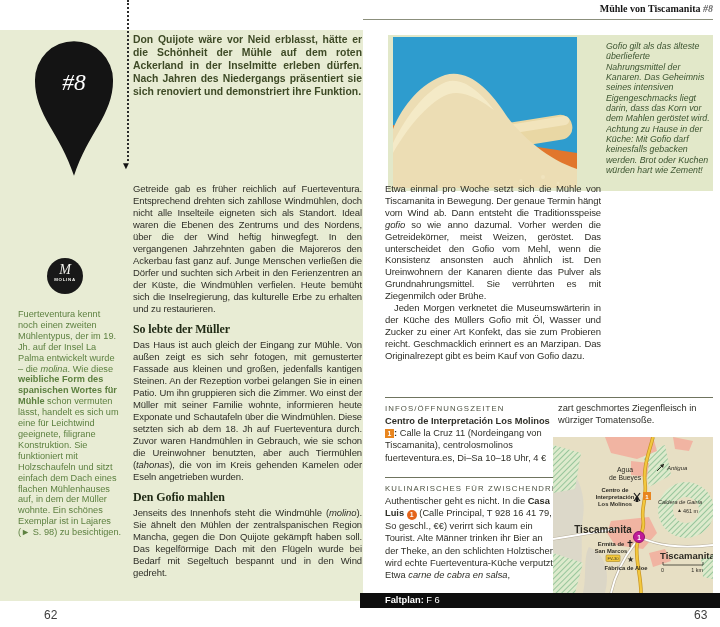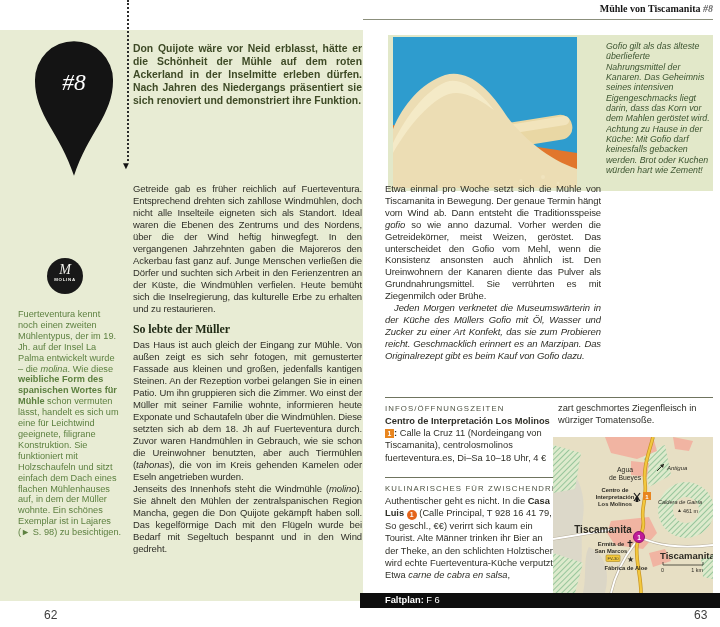--- a/index.html
+++ b/index.html
@@ -11,38 +11,38 @@
   .left-green{left:0;top:30px;width:363px;height:571px;background:#e8ecd4;}
   .dotline{left:127px;top:0;height:161px;width:0;border-left:2px dotted #2c2c2c;}
   .dot-tri{left:121px;top:160px;font-size:10px;color:#111;}
   .pin-wrap{left:33px;top:38px;}
   .molina-badge{left:47px;top:258px;width:36px;height:36px;border-radius:50%;background:#181818;color:#f3f3ee;text-align:center;}
   .molina-badge .m{display:block;font-family:"Liberation Serif",serif;font-style:italic;font-size:14px;line-height:15px;padding-top:4px;}
   .molina-badge .w{display:block;font-size:4.4px;letter-spacing:.7px;font-weight:bold;}
   .sidenote{left:18px;top:309px;width:104px;height:258px;overflow:hidden;font-size:9.2px;line-height:10.9px;color:#5d8040;}
   .main-head{left:133px;top:34px;width:229px;}
   .title{font-family:"Liberation Serif",serif;font-size:19.5px;line-height:23.5px;color:#1f2914;}
-  .intro{margin-top:9px;font-weight:bold;font-size:10.4px;line-height:12.9px;color:#3e4a26;text-align:justify;}
+  .intro{font-weight:bold;font-size:10.4px;line-height:12.9px;color:#3e4a26;text-align:justify;}
   .left-body{left:133px;top:183px;width:229px;height:418px;overflow:hidden;}
   .bodytext{font-size:9.5px;line-height:12px;letter-spacing:-0.1px;color:#2f2f28;text-align:justify;hyphens:auto;}
   .bodytext p{margin:0 0 0 0;}
   h3.serifhead{font-family:"Liberation Serif",serif;font-size:12px;color:#1f2914;margin:8px 0 4px 0;}
 
   
   .pg-header{right:7px;top:3px;font-family:"Liberation Serif",serif;font-weight:bold;font-size:10px;color:#161616;white-space:nowrap;}
   .pg-header .marker{font-style:italic;color:#6d6d6d;font-weight:bold;}
   .header-rule{left:363px;top:19px;width:350px;height:1px;background:#8b8f7c;}
 
   
   .green-box{left:388px;top:35px;width:325px;height:156px;background:#e2e8c9;}
   .photo{left:393px;top:37px;width:184px;height:151px;}
   .gofio-note{left:606px;top:41px;width:105px;height:146px;overflow:hidden;font-style:italic;font-size:8.8px;line-height:10.35px;color:#3c5430;}
 
   .right-body{left:385px;top:183px;width:216px;height:212px;overflow:hidden;font-size:9.5px;line-height:11.9px;letter-spacing:-0.1px;color:#2f2f28;text-align:justify;hyphens:auto;}
-  .right-body .indent{text-indent:9px;font-style:italic;}
+  .right-body .indent{text-indent:9px;}
 
   .rule{background:#6f745e;height:1px;}
   .sect-head{font-size:7.8px;letter-spacing:1.1px;color:#4c5140;white-space:nowrap;}
   .info-entry{width:172px;font-size:9.3px;line-height:12.2px;color:#2f2f28;overflow:hidden;}
   .cont-col{left:558px;top:402px;width:156px;height:34px;overflow:hidden;font-size:9.3px;line-height:12.2px;color:#2f2f28;}
 
   .badge-square{display:inline-block;width:9px;height:9px;background:#e8851f;color:#fff;font-size:6.8px;font-weight:bold;line-height:9px;text-align:center;vertical-align:0;}
   .badge-circle{display:inline-block;width:10px;height:10px;border-radius:50%;background:#e4641b;color:#fff;font-size:6.8px;font-weight:bold;line-height:10px;text-align:center;vertical-align:-1px;}
 
   .falt-bar{left:360px;top:593px;width:360px;height:15px;background:#0e0e0e;color:#fff;font-size:9.3px;line-height:15px;padding-left:25px;box-sizing:border-box;}
@@ -79,20 +79,21 @@
   <div class="abs sidenote"><span>Fuerteventura kennt noch einen zweiten Mühlentypus, der im 19. Jh. auf der Insel La Palma entwickelt wurde – die </span><span style="font-style: italic;">molina</span><span>. Wie diese </span><span style="font-weight: bold;">weibliche Form des spanischen Wortes für Mühle</span><span> schon vermuten lässt, handelt es sich um eine für Leichtwind geeignete, filigrane Konstruktion. Sie funktioniert mit Holzschaufeln und sitzt einfach dem Dach eines flachen Mühlenhauses auf, in dem der Müller wohnte. Ein schönes Exemplar ist in Lajares (► S. 98) zu besichtigen.</span></div>
 
   <div class="abs main-head">
     <div class="intro">Don Quijote wäre vor Neid erblasst, hätte er die Schönheit der Mühle auf dem roten Ackerland in der Inselmitte erleben dürfen. Nach Jahren des Niedergangs präsentiert sie sich renoviert und demonstriert ihre Funktion.</div>
   </div>
 
   <div class="abs left-body bodytext">
     <p>Getreide gab es früher reichlich auf Fuerteventura. Entsprechend drehten sich zahllose Windmühlen, doch nicht alle Inselteile eigneten sich als Standort. Ideal waren die Ebenen des Zentrums und des Nordens, über die der Wind heftig hinwegfegt. In den vergangenen Jahrzehnten gaben die Majoreros den Ackerbau fast ganz auf. Junge Menschen verließen die Dörfer und suchten sich Arbeit in den Ferienzentren an der Küste, die Windmühlen verfielen. Heute bemüht sich die Inselregierung, das kulturelle Erbe zu erhalten und zu restaurieren.</p>
     <h3 class="serifhead">So lebte der Müller</h3>
     <p><span>Das Haus ist auch gleich der Eingang zur Mühle. Von außen zeigt es sich sehr fotogen, mit gemusterter Fassade aus kleinen und großen, jedenfalls kantigen Steinen. An der Rezeption vorbei gelangen Sie in einen Patio. Um ihn gruppieren sich die Zimmer. Wo einst der Müller mit seiner Familie wohnte, informieren heute Exponate und Schautafeln über die Windmühlen. Diese setzten sich ab dem 18. Jh auf Fuerteventura durch. Zuvor waren Handmühlen in Gebrauch, wie sie schon die Ureinwohner benutzten, aber auch Tiermühlen (</span><span style="font-style: italic;">tahonas</span><span>), die von im Kreis gehenden Kamelen oder Eseln angetrieben wurden.</span></p>
+    <h3 class="serifhead">Den Gofio mahlen</h3>
     <p><span>Jenseits des Innenhofs steht die Windmühle (</span><span style="font-style: italic;">molino</span><span>). Sie ähnelt den Mühlen der zentralspanischen Region Mancha, gegen die Don Quijote gekämpft haben soll. Das kegelförmige Dach mit den Flügeln wurde bei Bedarf mit Segeltuch bespannt und in den Wind gedreht.</span></p>
   </div>
 
   <div class="abs pg-header">
     <span>Mühle von Tiscamanita</span>
     <span class="marker">#8</span>
   </div>
   <div class="abs header-rule"></div>
 
   <div class="abs green-box"></div>

